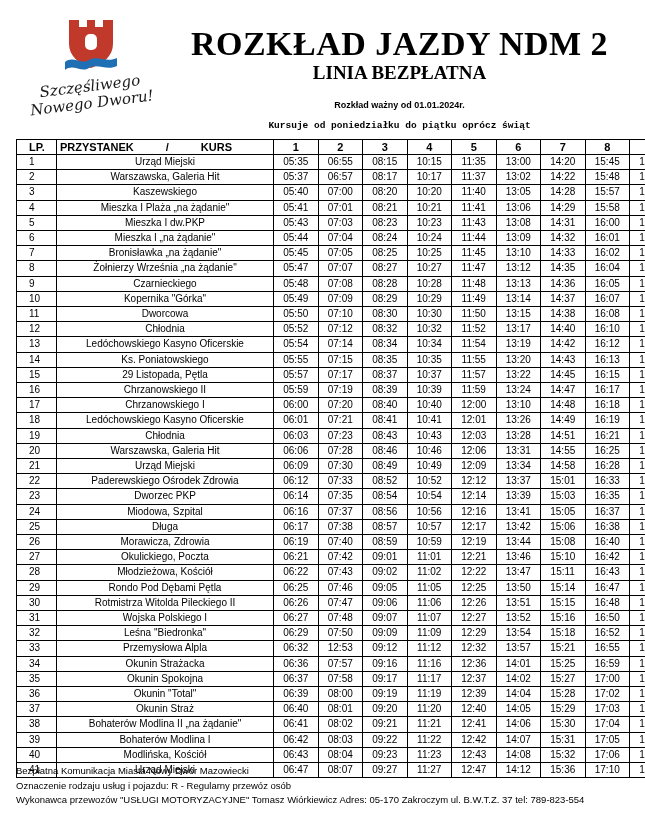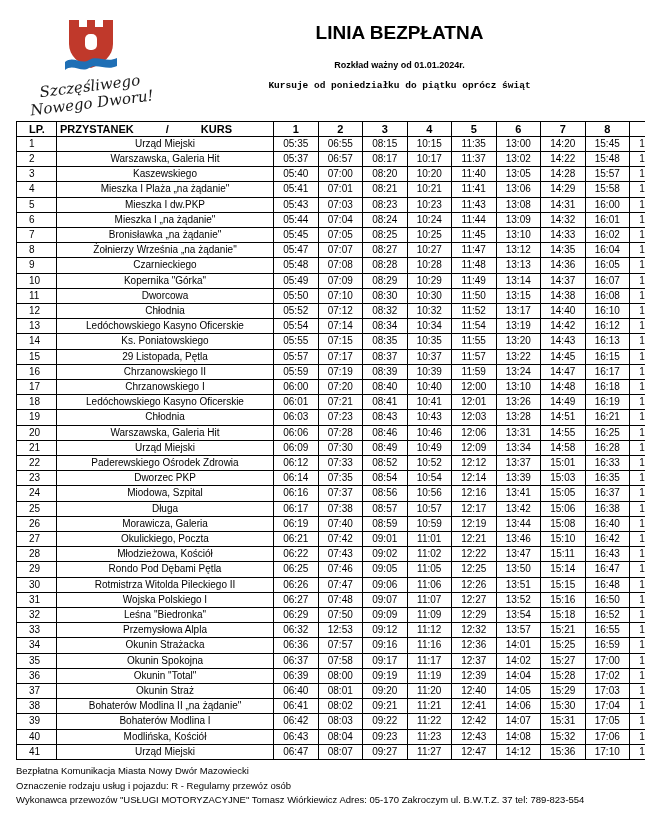--- a/index.html
+++ b/index.html
@@ -30,24 +30,23 @@
   .title-block{flex:1;text-align:center;padding-left:4px;}
   .main-title{
     font-family:"Liberation Serif", serif;
     font-weight:bold;
     font-size:34px;
     letter-spacing:.5px;
     line-height:1.05;
     margin-top:12px;
   }
   .sub-title{
-    font-family:Liberation Sans, sans-serif;
+    font-family:Liberation Serif, serif;
     font-weight:bold;
     font-size:19px;
-    margin-top:8px;
   }
   .valid-note{
     font-family:"Liberation Sans", sans-serif;
     font-weight:bold;
     font-size:9px;
     margin-top:16px;
   }
   .days-note{
     font-family:Liberation Mono, monospace;
     font-weight:bold;
@@ -99,20 +98,21 @@
           <rect x="22" y="20" width="12" height="16" rx="5" fill="#ffffff"></rect>
           <path d="M2 48 c8 -7 16 3 24 -2 c8 -5 18 3 28 -2 l0 8 c-10 5 -20 -3 -28 2 c-8 5 -16 -5 -24 2 Z" fill="#1f6fb5"></path>
         </svg>
       </div>
       <div class="slogan">
         <div>Szczęśliwego</div>
         <div>Nowego Dworu!</div>
       </div>
     </div>
     <div class="title-block">
+      <div class="main-title">ROZKŁAD JAZDY NDM 2</div>
       <div class="sub-title">LINIA BEZPŁATNA</div>
       <div class="valid-note">Rozkład ważny od 01.01.2024r.</div>
       <div class="days-note">Kursuje od poniedziałku do piątku oprócz świąt</div>
     </div>
   </div>
 
   <div class="table-wrap">
     <table>
       <thead>
         <tr>
@@ -457,21 +457,21 @@
             <td class="kurs">08:57</td>
             <td class="kurs">10:57</td>
             <td class="kurs">12:17</td>
             <td class="kurs">13:42</td>
             <td class="kurs">15:06</td>
             <td class="kurs">16:38</td>
             <td class="kurs">18:22</td>
           </tr>
           <tr>
             <td class="lp">26</td>
-            <td class="stop">Morawicza, Galeria</td>
+            <td class="stop">Morawicza, Zdrowia</td>
             <td class="kurs">06:19</td>
             <td class="kurs">07:40</td>
             <td class="kurs">08:59</td>
             <td class="kurs">10:59</td>
             <td class="kurs">12:19</td>
             <td class="kurs">13:44</td>
             <td class="kurs">15:08</td>
             <td class="kurs">16:40</td>
             <td class="kurs">18:24</td>
           </tr>

